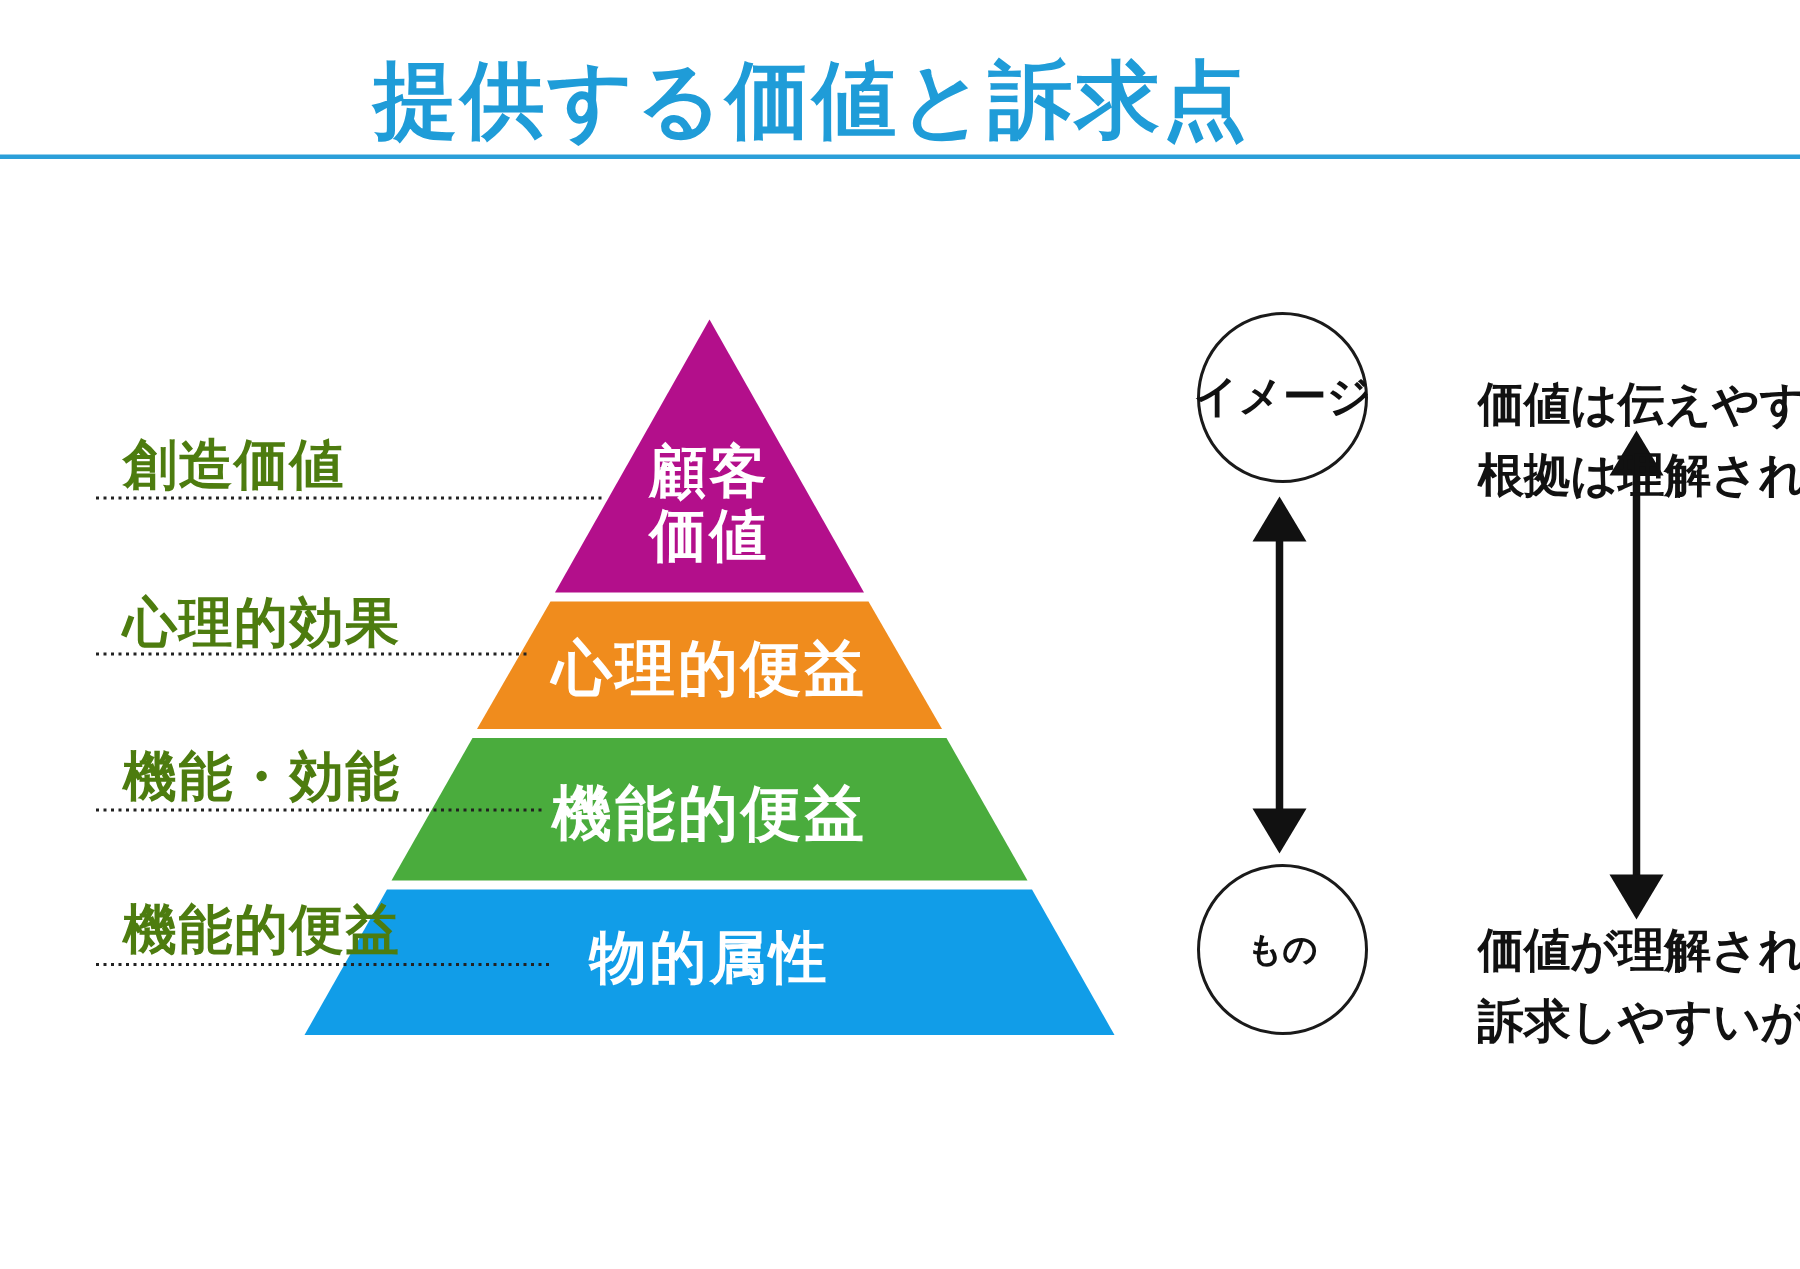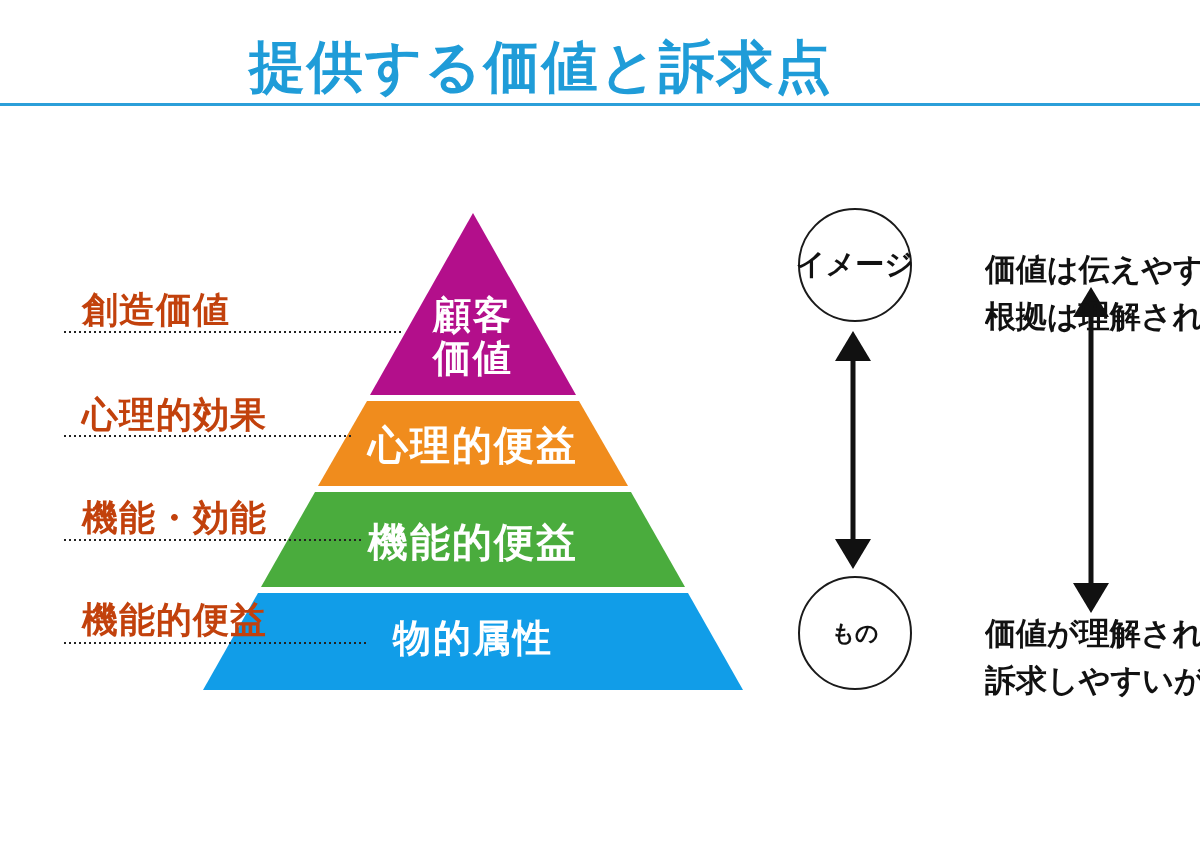--- a/index.html
+++ b/index.html
@@ -31,21 +31,21 @@
   .diagram-svg {
     position: absolute;
     top: 0; left: 0;
     width: 1200px; height: 846px;
   }
   .left-label {
     position: absolute;
     left: 82px;
     font-size: 36px;
     font-weight: 900;
-    color: #c2410c;
+    color: #4d7c0f;
     letter-spacing: 1px;
     white-space: nowrap;
   }
   .ll-1 { top: 286px; }
   .ll-2 { top: 391px; }
   .ll-3 { top: 494px; }
   .ll-4 { top: 596px; }
   .band-label {
     position: absolute;
     left: 473px;

